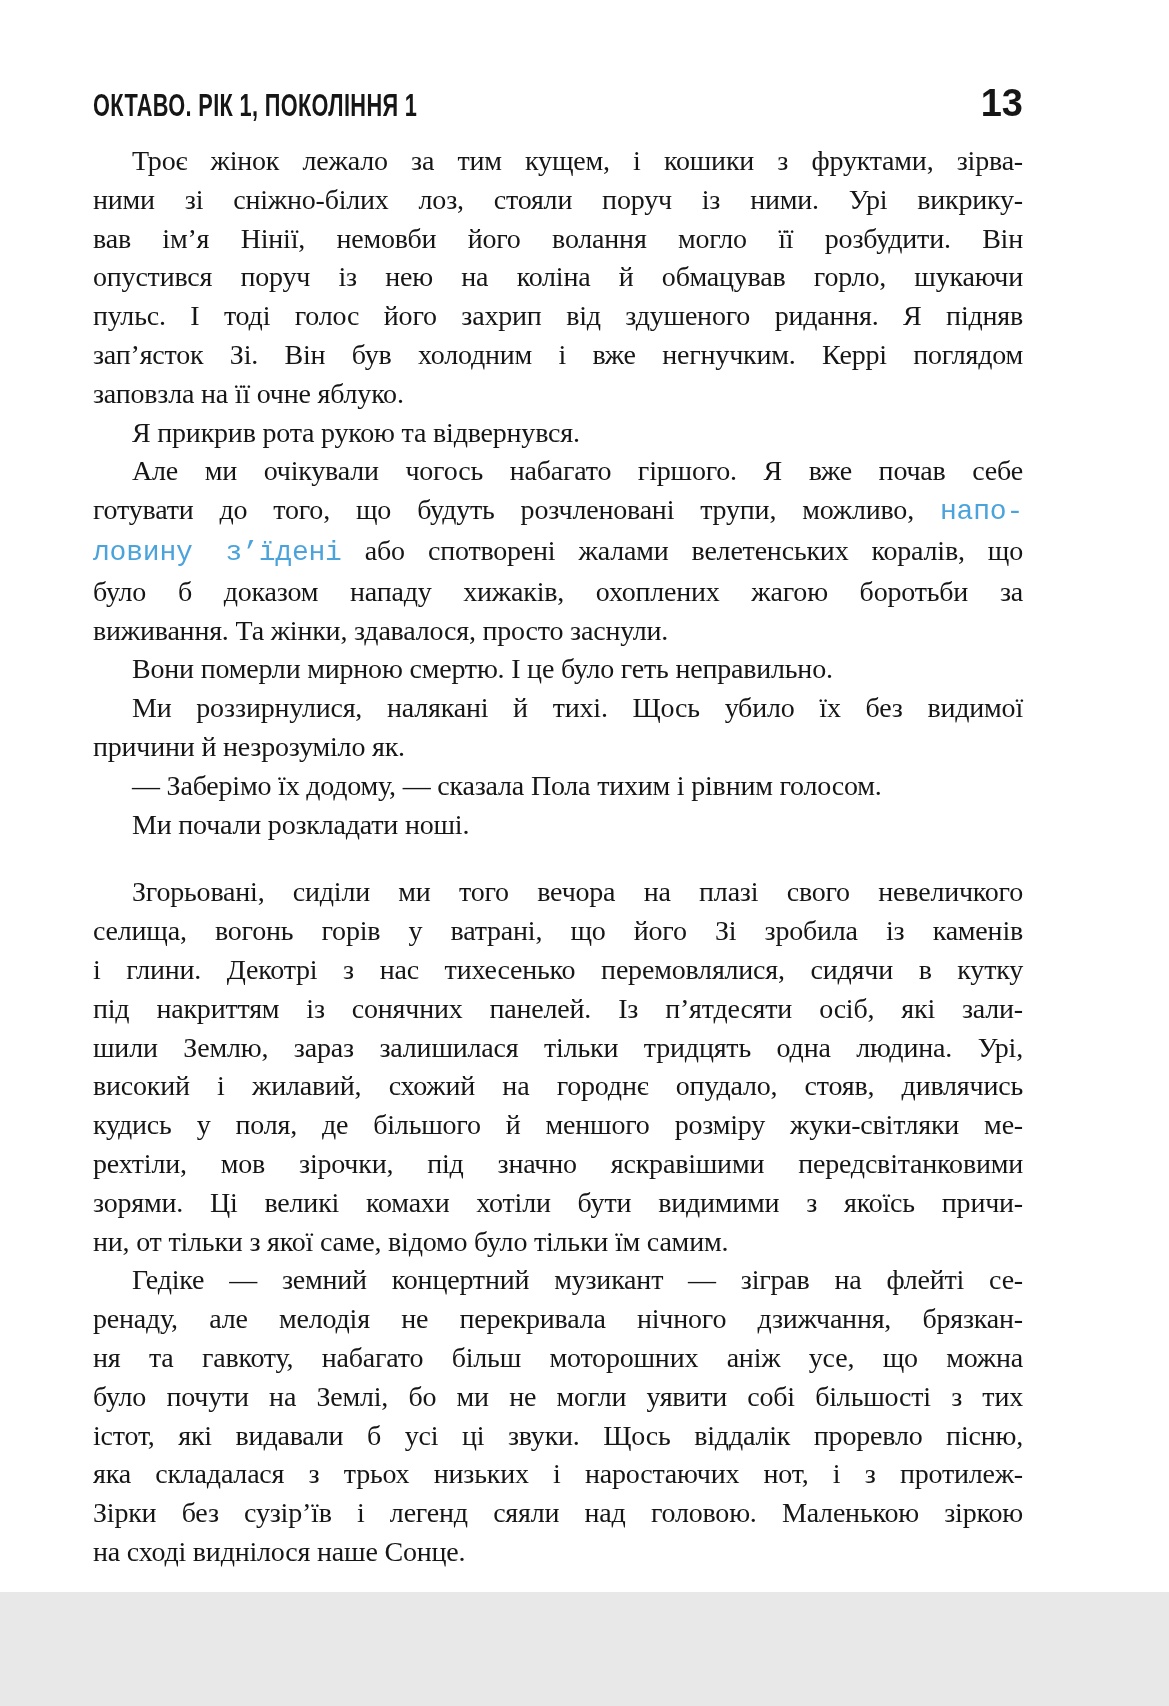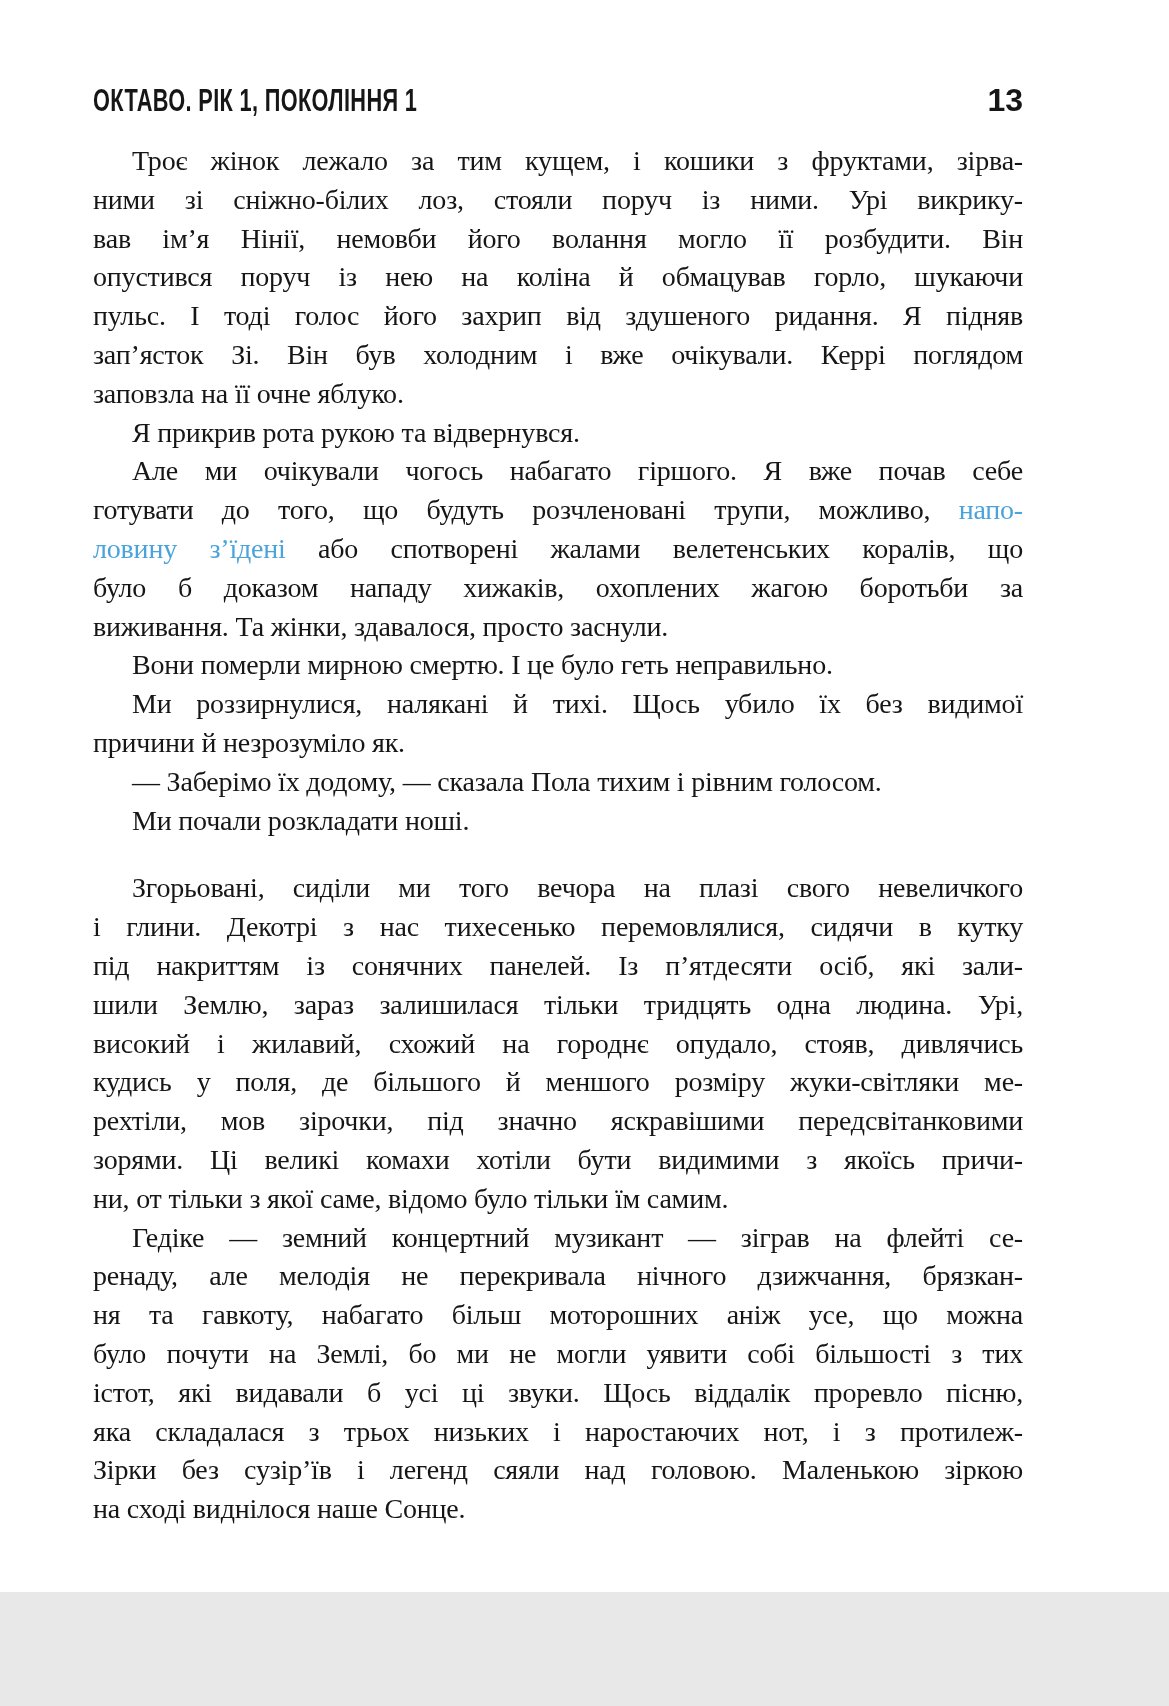--- a/index.html
+++ b/index.html
@@ -33,21 +33,21 @@
     line-height:1;
     color:var(--text-color);
     transform:scaleX(0.68);
     transform-origin:0 100%;
     white-space:nowrap;
     letter-spacing:0.5px;
   }
   .page-number{
     font-family:"Liberation Sans",sans-serif;
     font-weight:bold;
-    font-size:32px;
+    font-size:38px;
     line-height:1;
     color:var(--text-color);
   }
   
   .body-text{
     position:absolute;
     top:142px;
     left:93px;
     width:930px;
     font-family:"Liberation Serif",serif;
@@ -58,38 +58,38 @@
   }
   .paragraph{margin:0;padding:0;}
   .paragraph.section-break{margin-top:29px;}
   .line{
     text-align:justify;
     text-align-last:justify;
     text-justify:inter-word;
   }
   .line.first{text-indent:39px;}
   .line.last{text-align-last:left;}
-  .hl{color:var(--hl-color);}
+  .hl{color:var(--hl-color);font-family:Liberation Mono, monospace;}
 </style>
 </head>
 <body>
 
 <div class="page">
   <div class="header-row">
     <div class="running-title">ОКТАВО. РІК 1, ПОКОЛІННЯ 1</div>
     <div class="page-number">13</div>
   </div>
   <div class="body-text" id="body-text">
       <div class="paragraph">
         <div class="line first"><span>Троє жінок лежало за тим кущем, і кошики з фруктами, зірва-</span></div>
         <div class="line"><span>ними зі сніжно-білих лоз, стояли поруч із ними. Урі викрику-</span></div>
         <div class="line"><span>вав ім’я Нінії, немовби його волання могло її розбудити. Він</span></div>
         <div class="line"><span>опустився поруч із нею на коліна й обмацував горло, шукаючи</span></div>
         <div class="line"><span>пульс. І тоді голос його захрип від здушеного ридання. Я підняв</span></div>
-        <div class="line"><span>зап’ясток Зі. Він був холодним і вже очікували. Керрі поглядом</span></div>
+        <div class="line"><span>зап’ясток Зі. Він був холодним і вже негнучким. Керрі поглядом</span></div>
         <div class="line last"><span>заповзла на її очне яблуко.</span></div>
       </div>
       <div class="paragraph">
         <div class="line first last"><span>Я прикрив рота рукою та відвернувся.</span></div>
       </div>
       <div class="paragraph">
         <div class="line first"><span>Але ми очікували чогось набагато гіршого. Я вже почав себе</span></div>
         <div class="line"><span>готувати до того, що будуть розчленовані трупи, можливо, </span><span class="hl">напо-</span></div>
         <div class="line"><span class="hl">ловину з’їдені</span><span> або спотворені жалами велетенських коралів, що</span></div>
         <div class="line"><span>було б доказом нападу хижаків, охоплених жагою боротьби за</span></div>
@@ -103,20 +103,21 @@
         <div class="line last"><span>причини й незрозуміло як.</span></div>
       </div>
       <div class="paragraph">
         <div class="line first last"><span>— Заберімо їх додому, — сказала Пола тихим і рівним голосом.</span></div>
       </div>
       <div class="paragraph">
         <div class="line first last"><span>Ми почали розкладати ноші.</span></div>
       </div>
       <div class="paragraph section-break">
         <div class="line first"><span>Згорьовані, сиділи ми того вечора на плазі свого невеличкого</span></div>
+        <div class="line"><span>селища, вогонь горів у ватрані, що його Зі зробила із каменів</span></div>
         <div class="line"><span>і глини. Декотрі з нас тихесенько перемовлялися, сидячи в кутку</span></div>
         <div class="line"><span>під накриттям із сонячних панелей. Із п’ятдесяти осіб, які зали-</span></div>
         <div class="line"><span>шили Землю, зараз залишилася тільки тридцять одна людина. Урі,</span></div>
         <div class="line"><span>високий і жилавий, схожий на городнє опудало, стояв, дивлячись</span></div>
         <div class="line"><span>кудись у поля, де більшого й меншого розміру жуки-світляки ме-</span></div>
         <div class="line"><span>рехтіли, мов зірочки, під значно яскравішими передсвітанковими</span></div>
         <div class="line"><span>зорями. Ці великі комахи хотіли бути видимими з якоїсь причи-</span></div>
         <div class="line last"><span>ни, от тільки з якої саме, відомо було тільки їм самим.</span></div>
       </div>
       <div class="paragraph">

